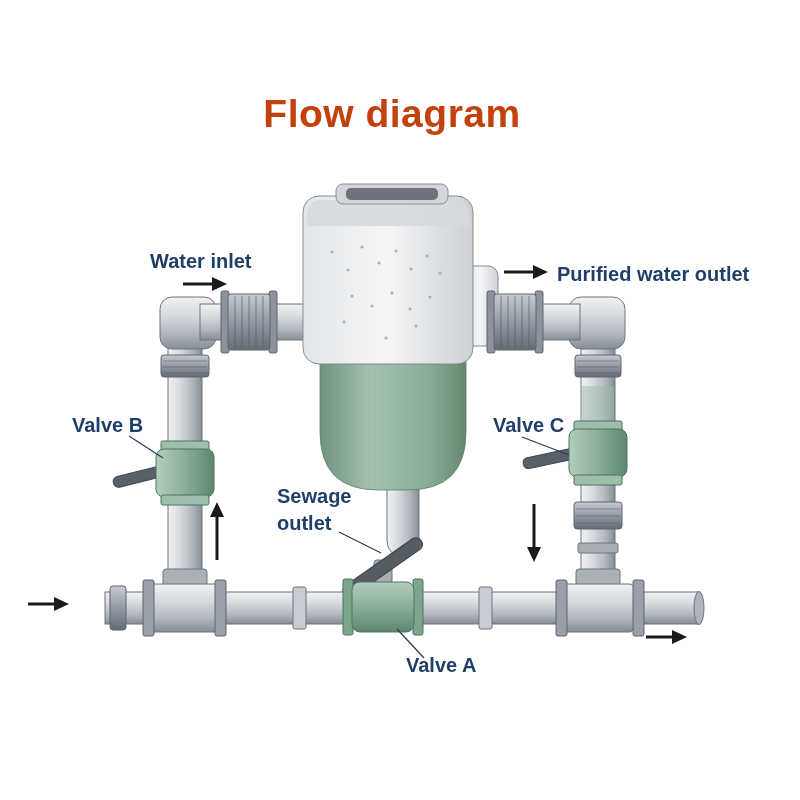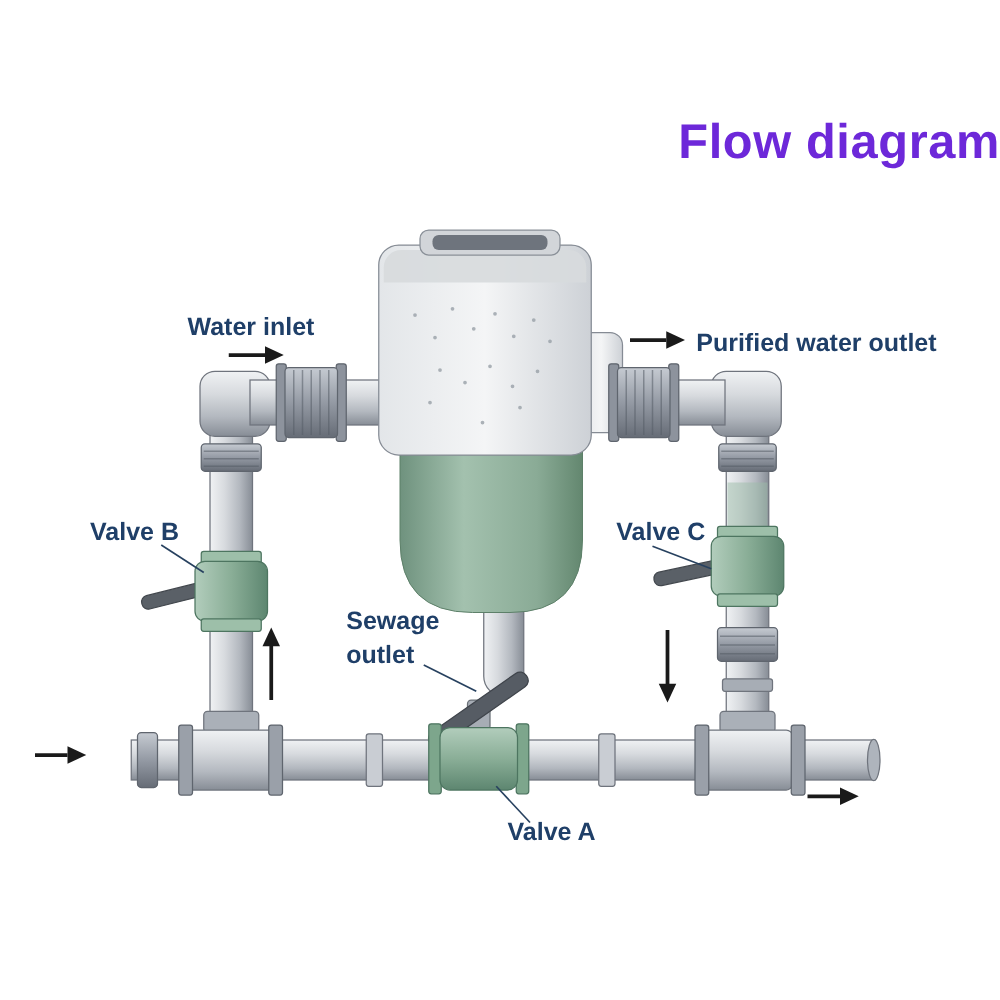--- a/index.html
+++ b/index.html
@@ -1,19 +1,19 @@
 <!DOCTYPE html>
 <html><head>
 <meta charset="utf-8">
 <style>
   html,body{margin:0;padding:0;background:#ffffff;}
   .stage{position:relative;width:800px;height:800px;background:#ffffff;
          font-family:"Liberation Sans",sans-serif;overflow:hidden;}
-  .title{position:absolute;top:92px;left:0;right:0;margin:0;text-align:right;
-         font-size:39px;font-weight:bold;color:#6d28d9;letter-spacing:.5px;}
+  .title{position:absolute;top:92px;left:0;right:16px;margin:0;text-align:center;
+         font-size:39px;font-weight:bold;color:#c2410c;letter-spacing:.5px;}
   svg{position:absolute;inset:0;}
   .lbl{font-family:"Liberation Sans",sans-serif;font-size:20px;font-weight:600;}
   .pipe{stroke:#6f747d;stroke-width:1;}
   .fit{stroke:#5f656e;stroke-width:1;}
   .grn{stroke:#4d7560;stroke-width:1;}
   .ridge{stroke:#565c66;stroke-width:1.2;opacity:.55;fill:none;}
   .arrow-line{stroke:#1a1a1a;stroke-width:3;fill:none;}
   .arrow-head{fill:#1a1a1a;stroke:none;}
   .leader{stroke:#27415f;stroke-width:1.3;fill:none;}
 </style>

